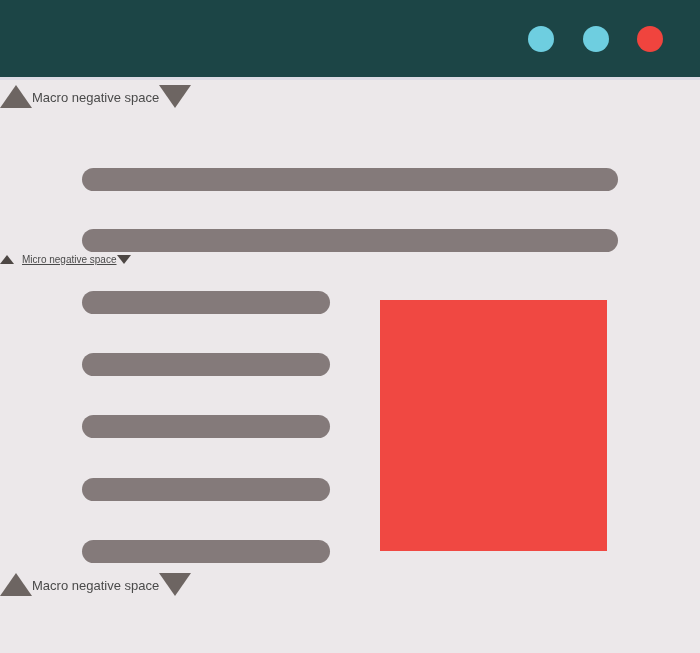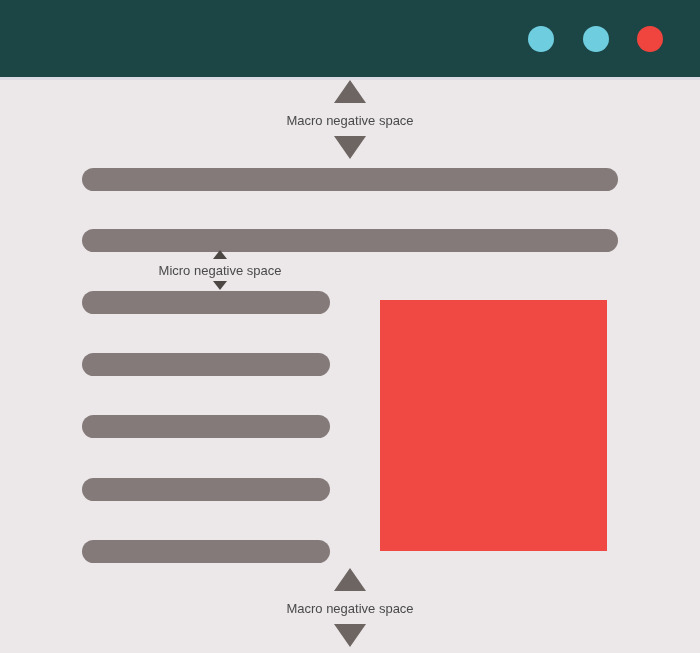--- a/index.html
+++ b/index.html
@@ -75,21 +75,21 @@
     top: 300px;
     width: 227px;
     height: 251px;
     background: #f04842;
   }
 
   
   .annotation {
     position: absolute;
     display: flex;
-    flex-direction: column;
+    flex-direction: row;
     align-items: center;
   }
   .annotation-label {
     color: #4a4a4a;
     white-space: nowrap;
     line-height: 1;
   }
 
   .tri {
     width: 0;
@@ -116,21 +116,21 @@
     border-right: 7px solid transparent;
     border-top: 9px solid #4d4744;
   }
 
   
   #annotation-macro-top { left: 0; top: 80px; width: 700px; }
   #annotation-macro-top .annotation-label { font-size: 13px; margin: 11px 0 9px 0; }
 
   
   #annotation-micro { left: 0; top: 250px; width: 440px; }
-  #annotation-micro .annotation-label { font-size: 13px; margin: 5px 0 4px 0; }
+  #annotation-micro .annotation-label { font-size: 10px; margin: 5px 0 4px 8px; text-decoration: underline; }
 
   
   #annotation-macro-bottom { left: 0; top: 568px; width: 700px; }
   #annotation-macro-bottom .annotation-label { font-size: 13px; margin: 11px 0 9px 0; }
 </style>
 </head>
 <body>
 
 <div id="canvas">
 

